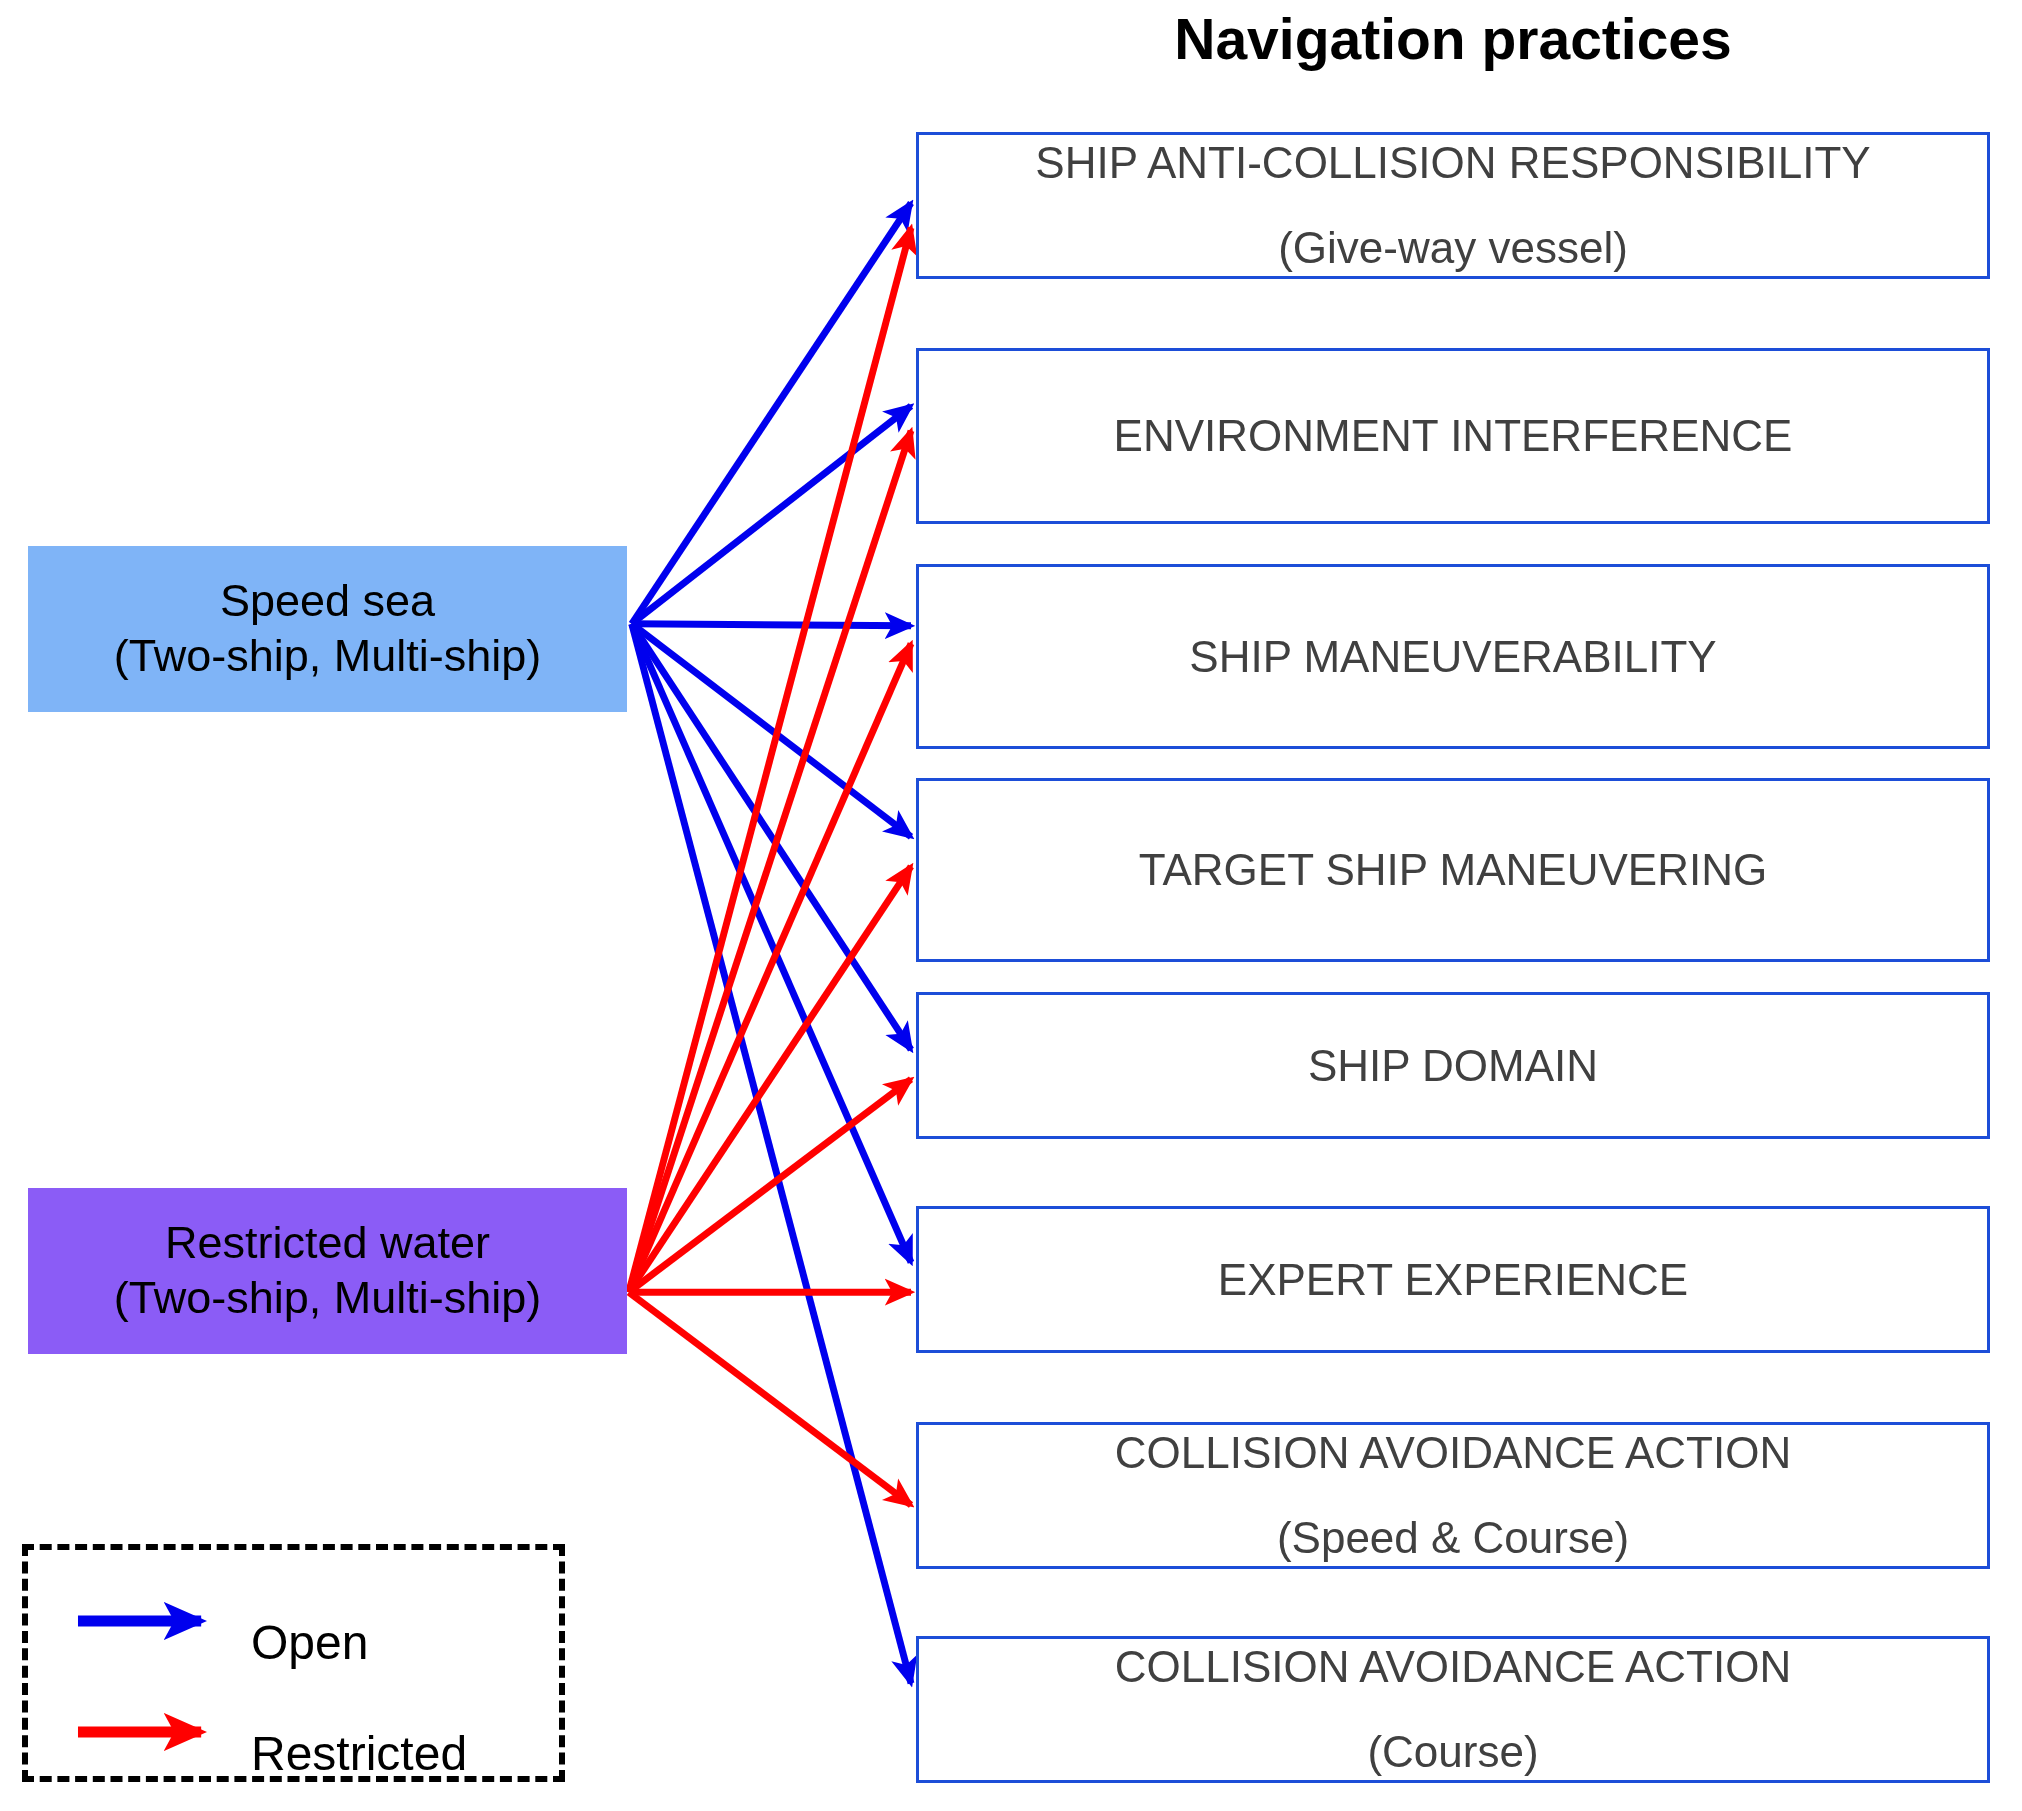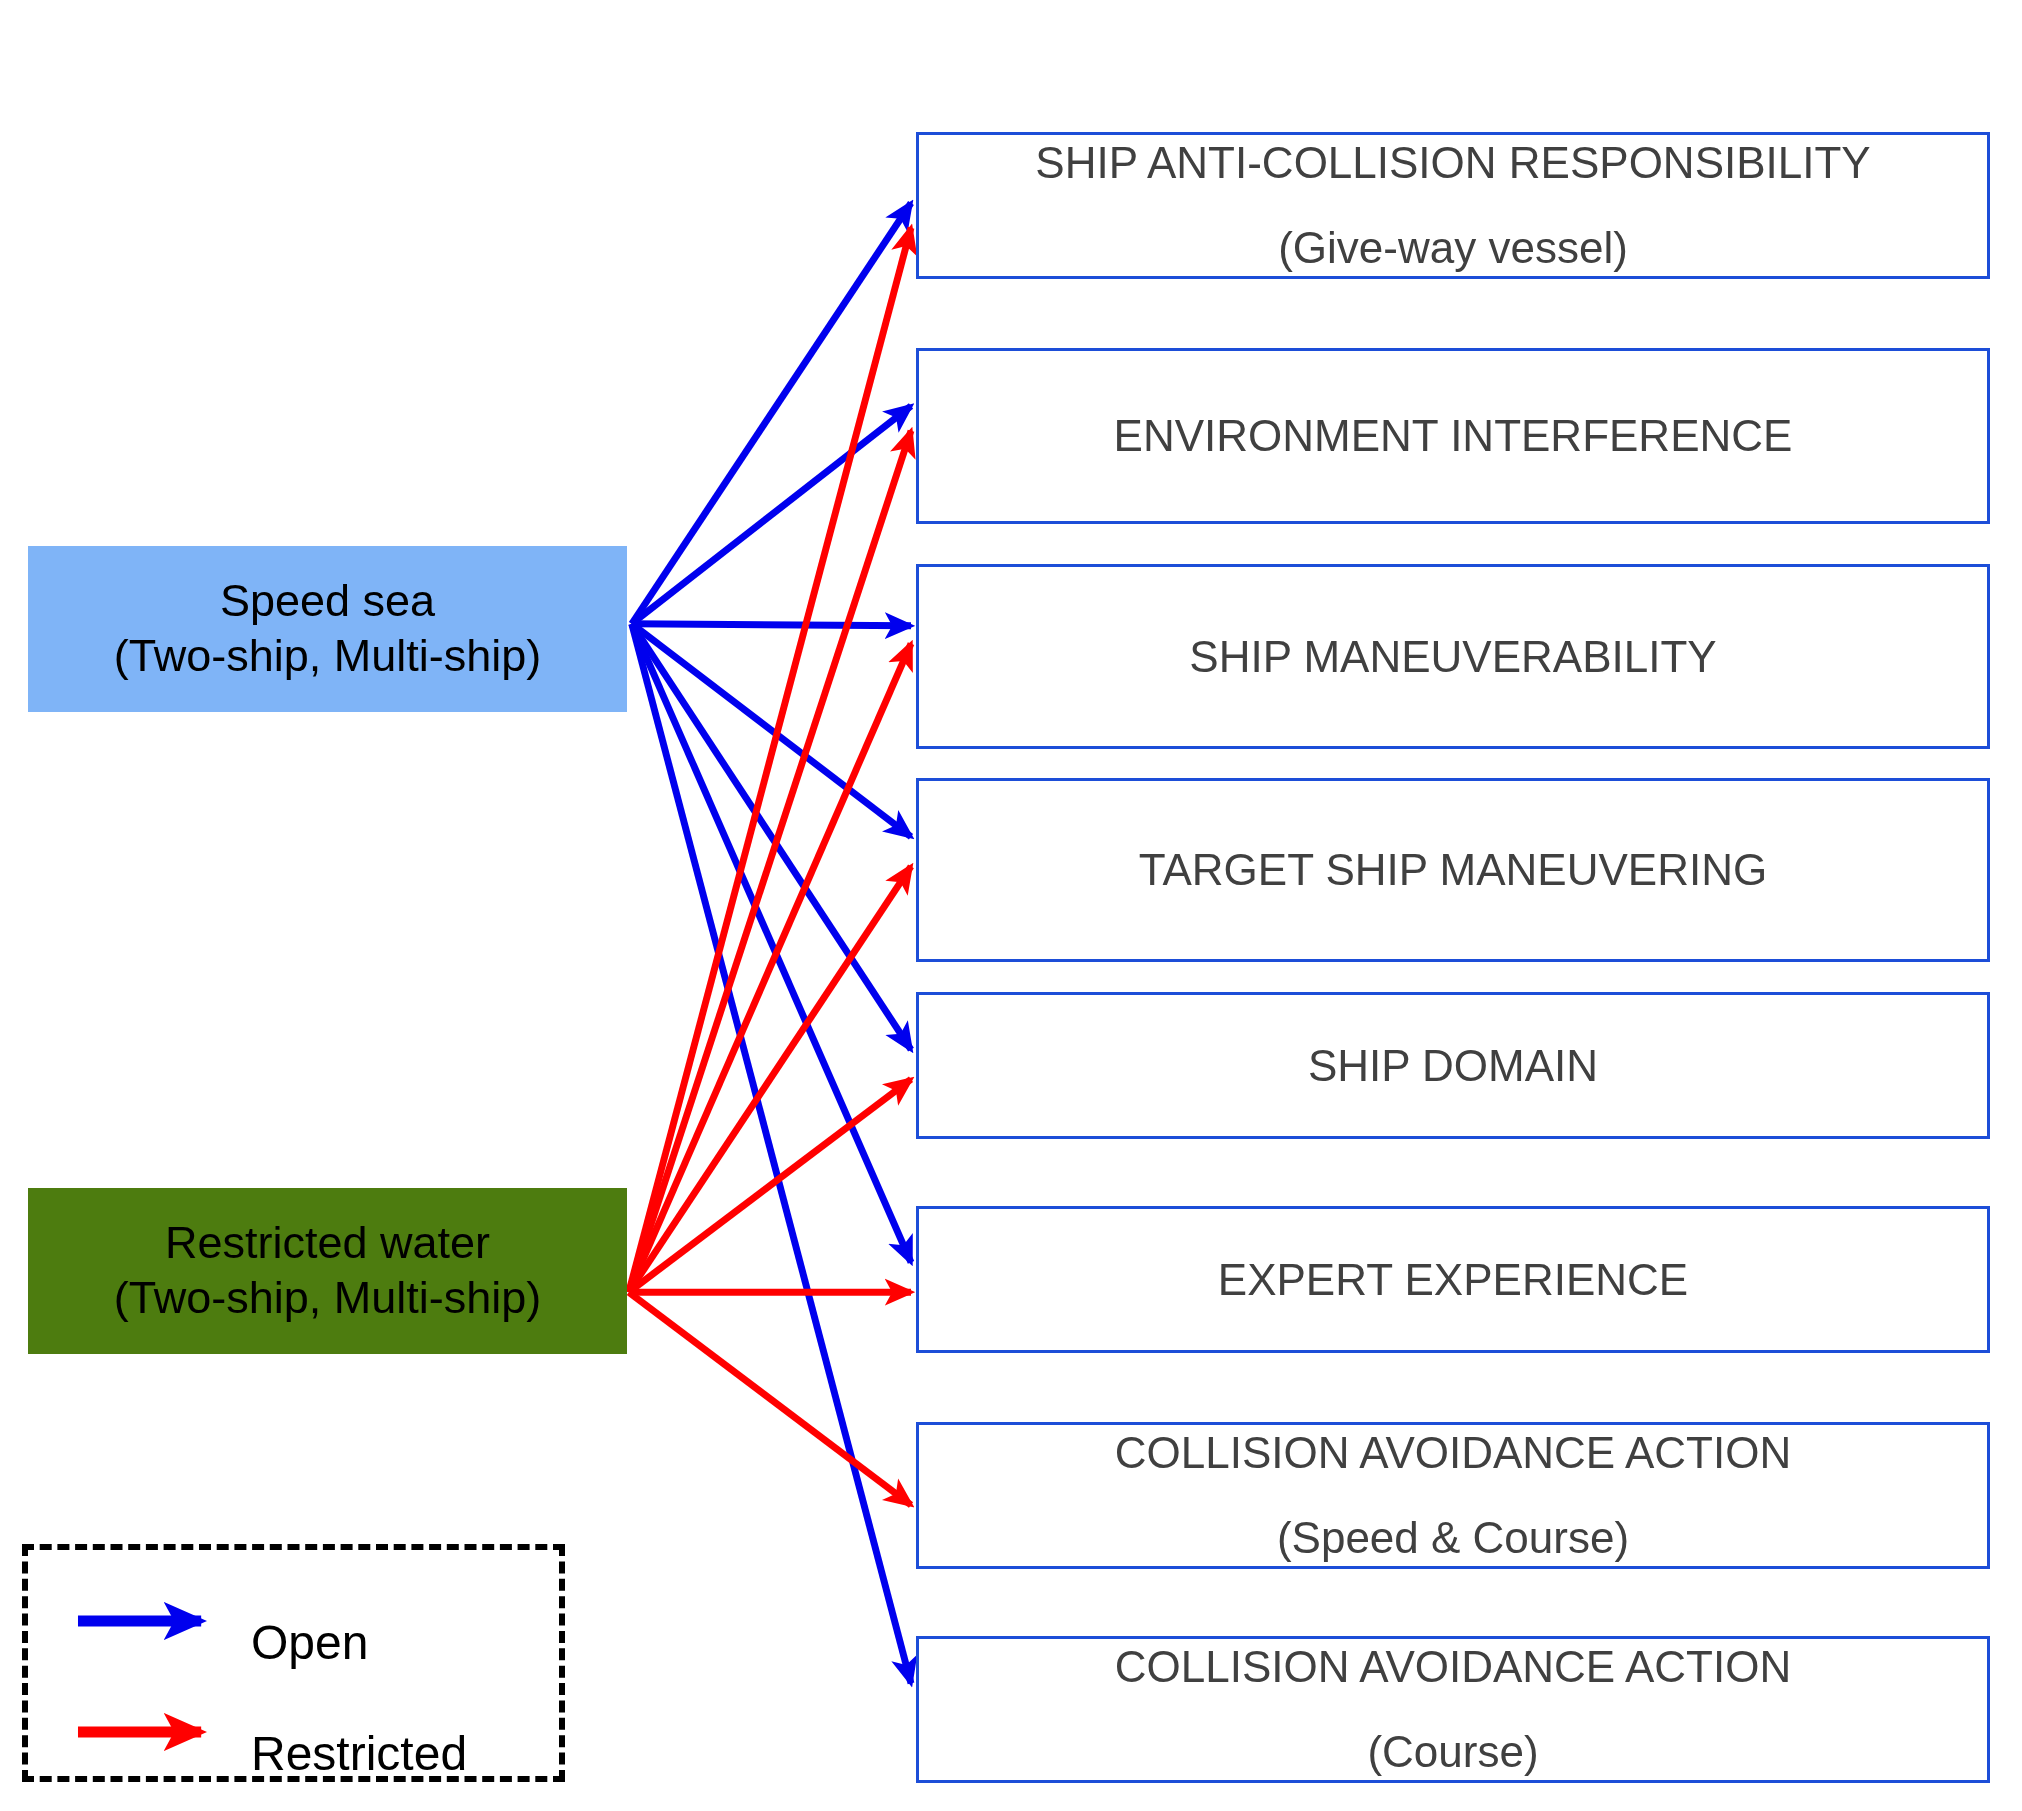--- a/index.html
+++ b/index.html
@@ -71,21 +71,21 @@
     display: flex;
     flex-direction: column;
     align-items: center;
     justify-content: center;
     text-align: center;
     color: #000000;
     font-size: 45px;
     line-height: 1.22;
   }
   #source-open   { top: 546px;  background: #7FB4F7; }
-  #source-restricted { top: 1188px; background: #4d7c0f; }
+  #source-restricted { top: 1188px; background: #8b5cf6; }
   .source-box .line1 { display: block; white-space: nowrap; }
   .source-box .line2 { display: block; white-space: nowrap; }
 
   
   #legend {
     position: absolute;
     left: 22px;
     top: 1544px;
     width: 543px;
     height: 238px;
@@ -150,20 +150,21 @@
         <line x1="635" y1="1305" x2="920" y2="230" stroke="#FF0000" stroke-width="7" marker-end="url(#arrow-restricted)"></line>
         <line x1="635" y1="1305" x2="920" y2="435" stroke="#FF0000" stroke-width="7" marker-end="url(#arrow-restricted)"></line>
         <line x1="635" y1="1305" x2="920" y2="650" stroke="#FF0000" stroke-width="7" marker-end="url(#arrow-restricted)"></line>
         <line x1="635" y1="1305" x2="920" y2="875" stroke="#FF0000" stroke-width="7" marker-end="url(#arrow-restricted)"></line>
         <line x1="635" y1="1305" x2="920" y2="1090" stroke="#FF0000" stroke-width="7" marker-end="url(#arrow-restricted)"></line>
         <line x1="635" y1="1305" x2="920" y2="1305" stroke="#FF0000" stroke-width="7" marker-end="url(#arrow-restricted)"></line>
         <line x1="635" y1="1305" x2="920" y2="1520" stroke="#FF0000" stroke-width="7" marker-end="url(#arrow-restricted)"></line>
       </g>
   </svg>
 
+  <div class="diagram-title">Navigation practices</div>
 
   <div class="source-box" id="source-open">
     <span class="line1">Speed sea</span>
     <span class="line2">(Two-ship, Multi-ship)</span>
   </div>
 
   <div class="source-box" id="source-restricted">
     <span class="line1">Restricted water</span>
     <span class="line2">(Two-ship, Multi-ship)</span>
   </div>

